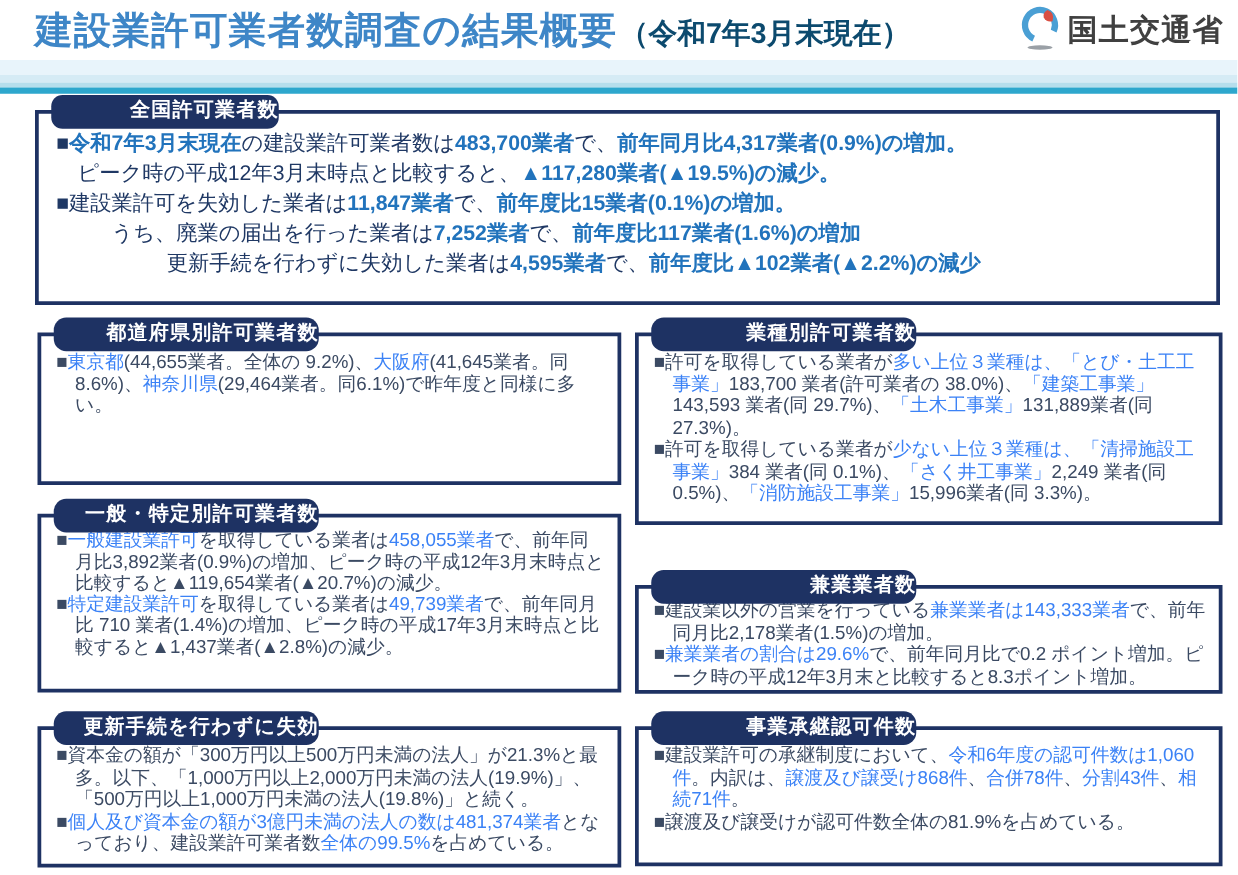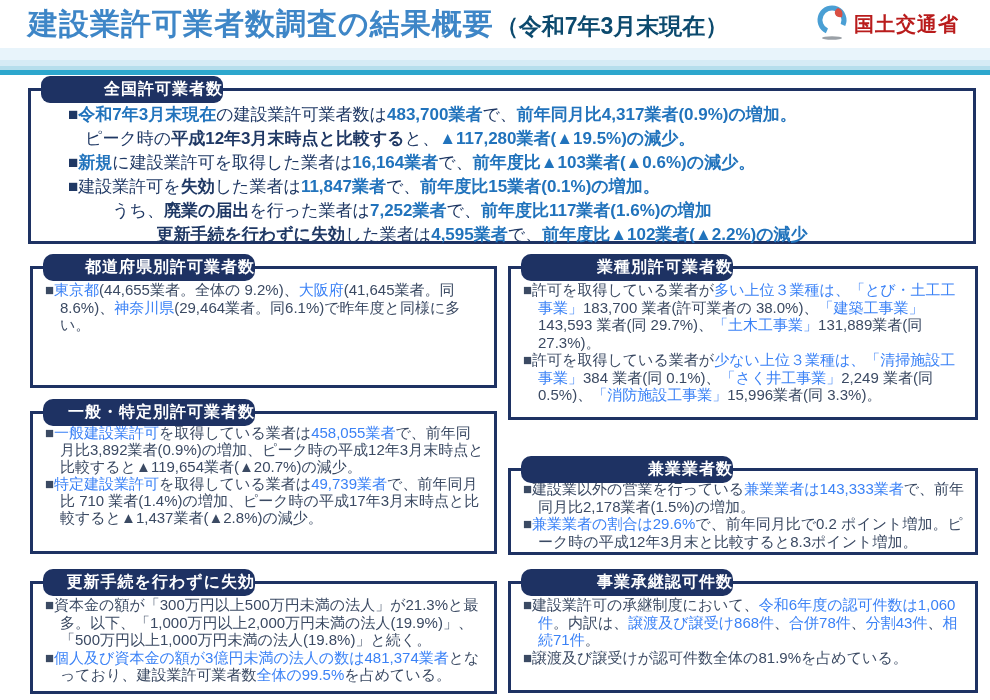--- a/index.html
+++ b/index.html
@@ -8,61 +8,61 @@
   .page { position:relative; width:990px; height:700px; background:#ffffff; overflow:hidden; }
 
   
   .titlebar { position:absolute; left:28px; top:4px; width:790px; }
   .title-main { color:#3E86C7; font-weight:800; font-size:30px; letter-spacing:1px; white-space:nowrap; }
   .title-suffix { color:#0c4a6e; font-weight:800; font-size:23px; margin-left:2px; }
 
   
   .logo-wrap { position:absolute; left:816px; top:2px; width:170px; height:44px; display:flex; align-items:center; }
   .logo-icon { width:34px; height:40px; flex:0 0 auto; }
-  .agency { font-size:20px; font-weight:700; color:#b91c1c; letter-spacing:1px; margin-left:4px; white-space:nowrap; }
+  .agency { font-size:24px; font-weight:700; color:#404040; letter-spacing:1px; margin-left:4px; white-space:nowrap; }
 
   
   .stripes { position:absolute; left:0; top:48px; width:990px; }
   .stripes .s1 { height:12px; background:#E8F4FB; }
   .stripes .s2 { height:6px;  background:#D5EBF5; }
   .stripes .s3 { height:4px;  background:#B5DEEC; }
   .stripes .s4 { height:5px;  background:#2DA7CD; }
 
   
   .box { position:absolute; border:3px solid #1E3263; background:#ffffff; }
   .tab { position:absolute; top:-15px; left:10px; height:27px; line-height:26px;
          background:#1E3263; color:#ffffff; font-weight:700; font-size:16px;
          text-align:right; border-radius:9px; letter-spacing:1px; }
   .tab.w210 { width:212px;border-radius:10px; }
   .tab.w180 { width:182px; }
   .content { padding:12px 10px 0 12px; }
   .content p { margin:0; text-indent:-1em; padding-left:1em; }
 
   
   .box-national { left:28px; top:88px; width:948px; height:156px; }
-  .box-national .content { padding:12px 10px 0 14px; font-size:17px; line-height:24px; font-weight:500;margin-left:23px; }
+  .box-national .content { padding:12px 10px 0 14px; font-size:17px; line-height:24px; font-weight:500; }
   .box-national .content p { white-space:nowrap; }
   p.ind1 { padding-left:2em !important; }
   p.ind2 { padding-left:3.6em !important; }
   p.ind3 { padding-left:6.2em !important; }
 
   
   .box-lower .content { font-size:15px; line-height:17.5px; }
   .box-prefecture { left:30px;  top:266px; width:467px; height:122px; }
   .box-general    { left:30px;  top:411px; width:467px; height:143px; }
   .box-general .content { padding-top:10px; line-height:17px; }
   .box-capital    { left:30px;  top:581px; width:467px; height:113px; }
   .box-industry   { left:508px; top:266px; width:470px; height:154px; }
   .box-side       { left:508px; top:468px; width:470px; height:87px; }
   .box-side .content { padding-top:9px; }
   .box-succession { left:508px; top:581px; width:470px; height:112px; }
 
   
   .seg-n  { color:#1F3864; }
-  .seg-nb { color:#1F3864; font-weight:700; }
+  .seg-nb { color:#1F3864; font-weight:400; }
   .seg-b  { color:#2173BC; font-weight:700; }
   .seg-d  { color:#3B4A63; }
   .seg-a  { color:#3b82f6; }
 </style>
 </head>
 <body>
 
 <div class="page">
 
   <div class="titlebar">
@@ -83,21 +83,20 @@
     <div class="s2"></div>
     <div class="s3"></div>
     <div class="s4"></div>
   </div>
 
   <section class="box box-national">
     <div class="tab w180">全国許可業者数</div>
     <div class="content">
         <p><span class="seg-n">■</span><span class="seg-b">令和7年3月末現在</span><span class="seg-n">の建設業許可業者数は</span><span class="seg-b">483,700業者</span><span class="seg-n">で、</span><span class="seg-b">前年同月比4,317業者(0.9%)の増加。</span></p>
         <p class="ind1"><span class="seg-n">ピーク時の</span><span class="seg-nb">平成12年3月末時点と比較する</span><span class="seg-n">と、</span><span class="seg-b">▲117,280業者(▲19.5%)の減少。</span></p>
-        <p><span class="seg-n">■</span><span class="seg-b">新規</span><span class="seg-n">に建設業許可を取得した業者は</span><span class="seg-b">16,164業者</span><span class="seg-n">で、</span><span class="seg-b">前年度比▲103業者(▲0.6%)の減少。</span></p>
         <p><span class="seg-n">■建設業許可を</span><span class="seg-nb">失効</span><span class="seg-n">した業者は</span><span class="seg-b">11,847業者</span><span class="seg-n">で、</span><span class="seg-b">前年度比15業者(0.1%)の増加。</span></p>
         <p class="ind2"><span class="seg-n">うち、</span><span class="seg-nb">廃業の届出</span><span class="seg-n">を行った業者は</span><span class="seg-b">7,252業者</span><span class="seg-n">で、</span><span class="seg-b">前年度比117業者(1.6%)の増加</span></p>
         <p class="ind3"><span class="seg-nb">更新手続を行わずに失効</span><span class="seg-n">した業者は</span><span class="seg-b">4,595業者</span><span class="seg-n">で、</span><span class="seg-b">前年度比▲102業者(▲2.2%)の減少</span></p>
       </div>
   </section>
 
   <section class="box box-lower box-prefecture">
     <div class="tab w210">都道府県別許可業者数</div>
     <div class="content">
         <p><span class="seg-d">■</span><span class="seg-a">東京都</span><span class="seg-d">(44,655業者。全体の 9.2%)、</span><span class="seg-a">大阪府</span><span class="seg-d">(41,645業者。同8.6%)、</span><span class="seg-a">神奈川県</span><span class="seg-d">(29,464業者。同6.1%)で昨年度と同様に多い。</span></p>

